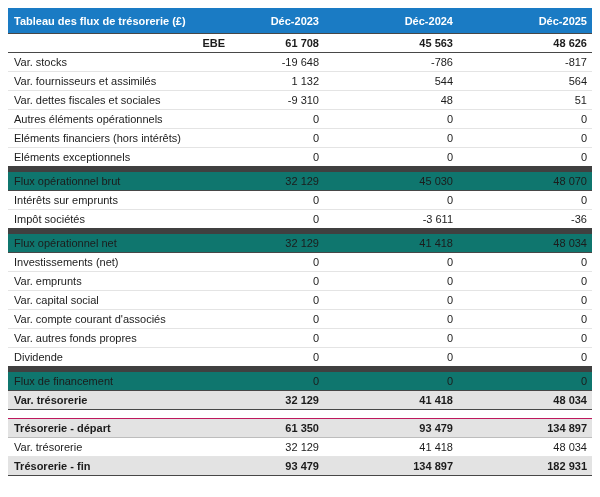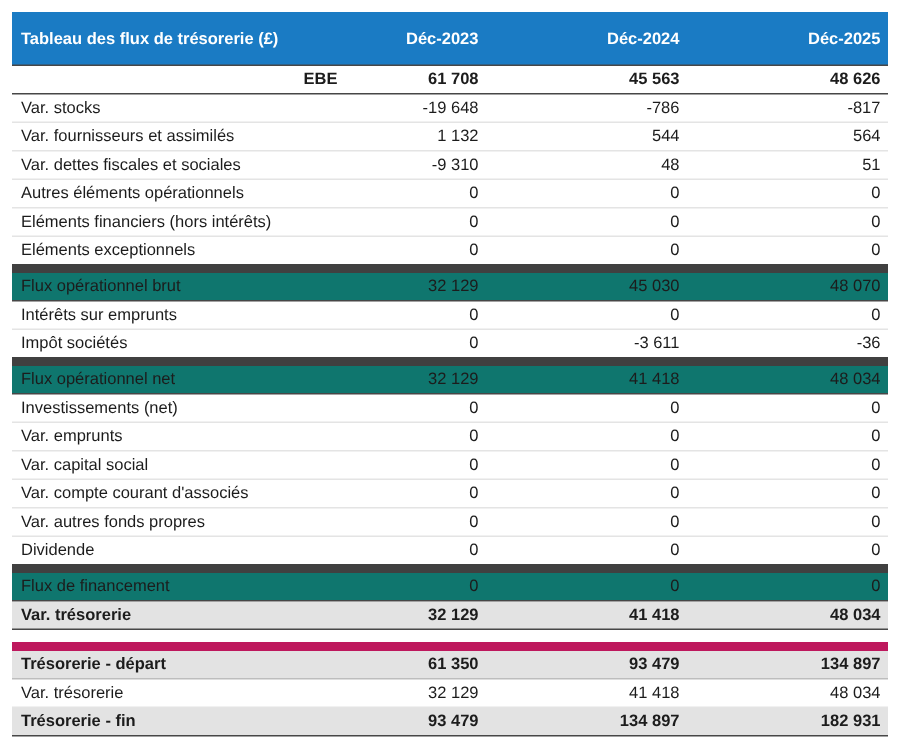--- a/index.html
+++ b/index.html
@@ -18,21 +18,21 @@
   }
   col.c-label{width:222px;}
   col.c-y1{width:94px;}
   col.c-y2{width:134px;}
   col.c-y3{width:134px;}
 
   thead th{
     background:#1a7bc4;
     color:#ffffff;
     font-weight:bold;
-    height:35px;
+    height:25px;
     padding:0 5px 0 6px;
     white-space:nowrap;
     overflow:hidden;
   }
   thead th.label{text-align:left;}
   thead th.num{text-align:right;}
 
   tbody td{
     height:18px;
     padding:0 5px 0 6px;
@@ -52,21 +52,21 @@
   }
   tr.subtotal td{
     font-weight:normal;
     background:#0f766e;
     border-top:6px solid #404040;
     border-bottom:1px solid #474747;
   }
   tr.total td{
     font-weight:bold;
     background:#e3e3e3;
-    border-top:6px solid #be185d;
+    border-top:1px solid #be185d;
     border-bottom:1px solid #bdbdbd;
   }
   tr.total-end td{
     font-weight:bold;
     background:#e3e3e3;
     border-top:1px solid #474747;
     border-bottom:1px solid #474747;
   }
   tr.spacer td{
     height:8px;

